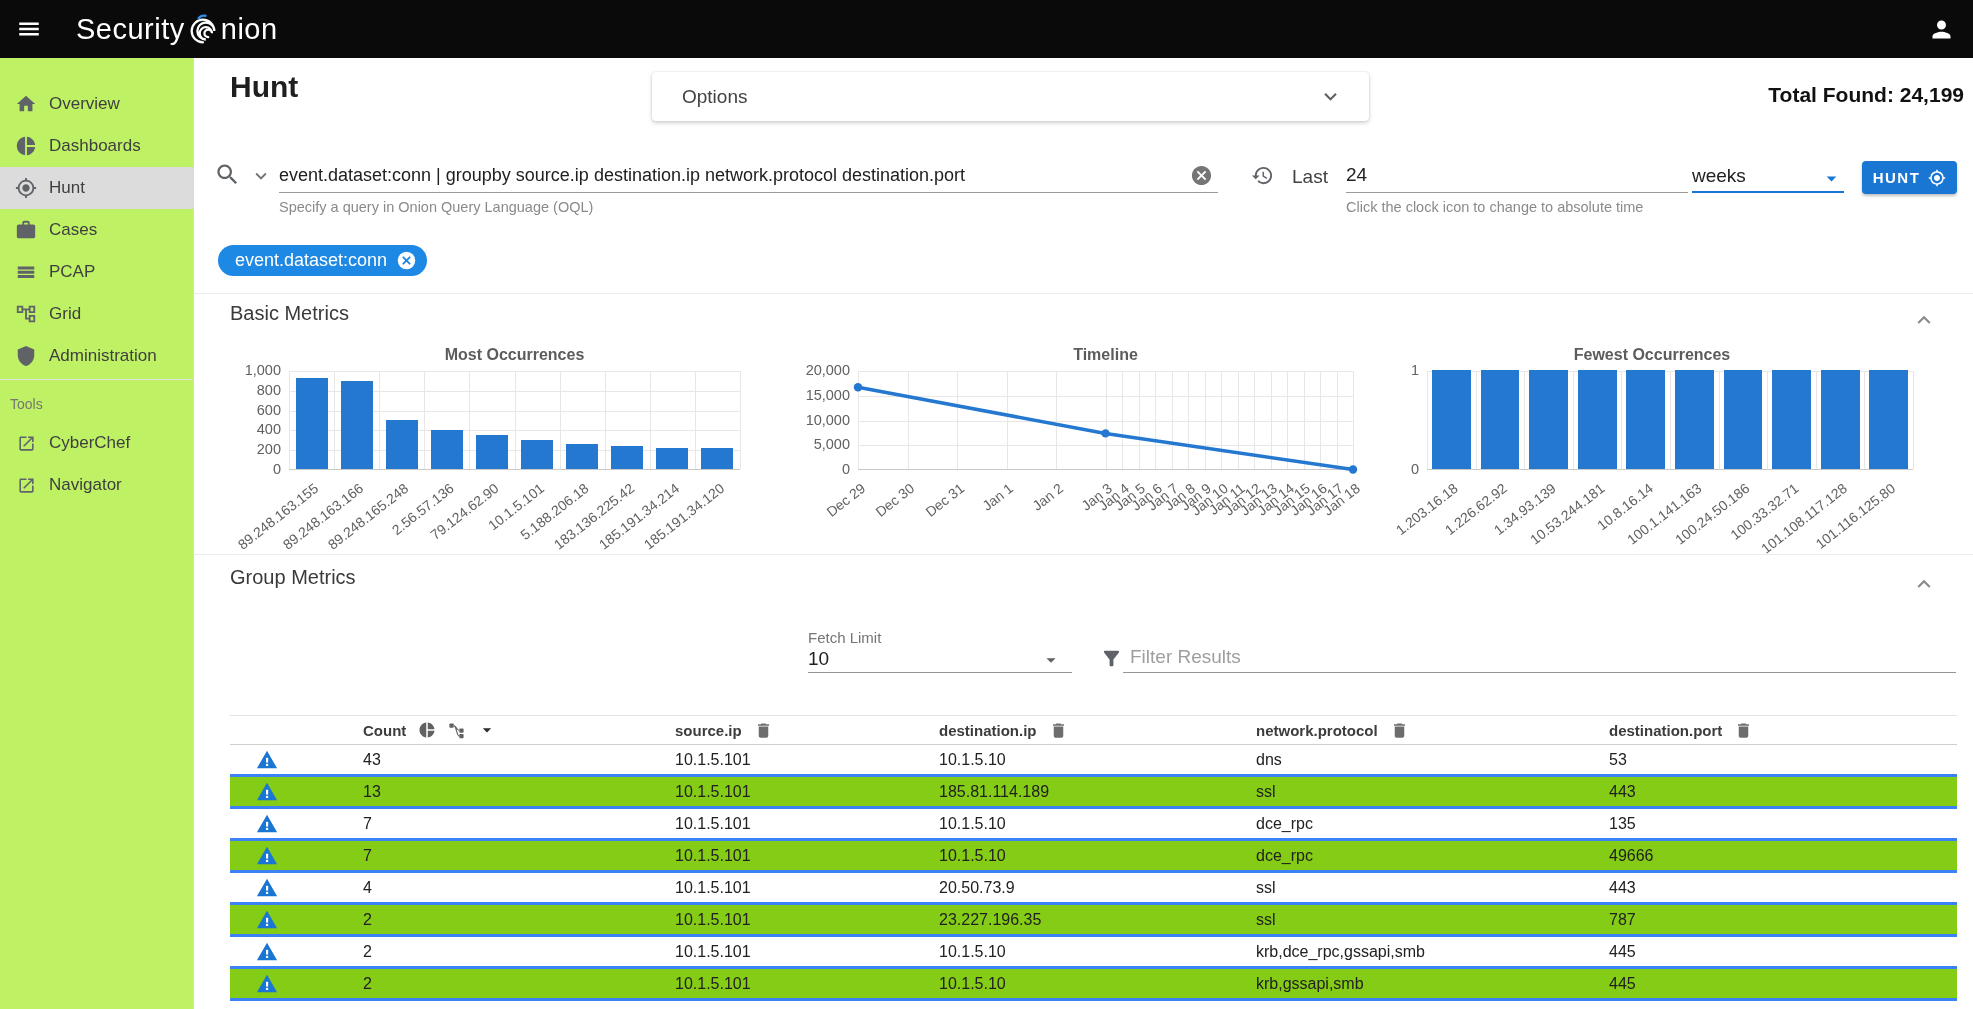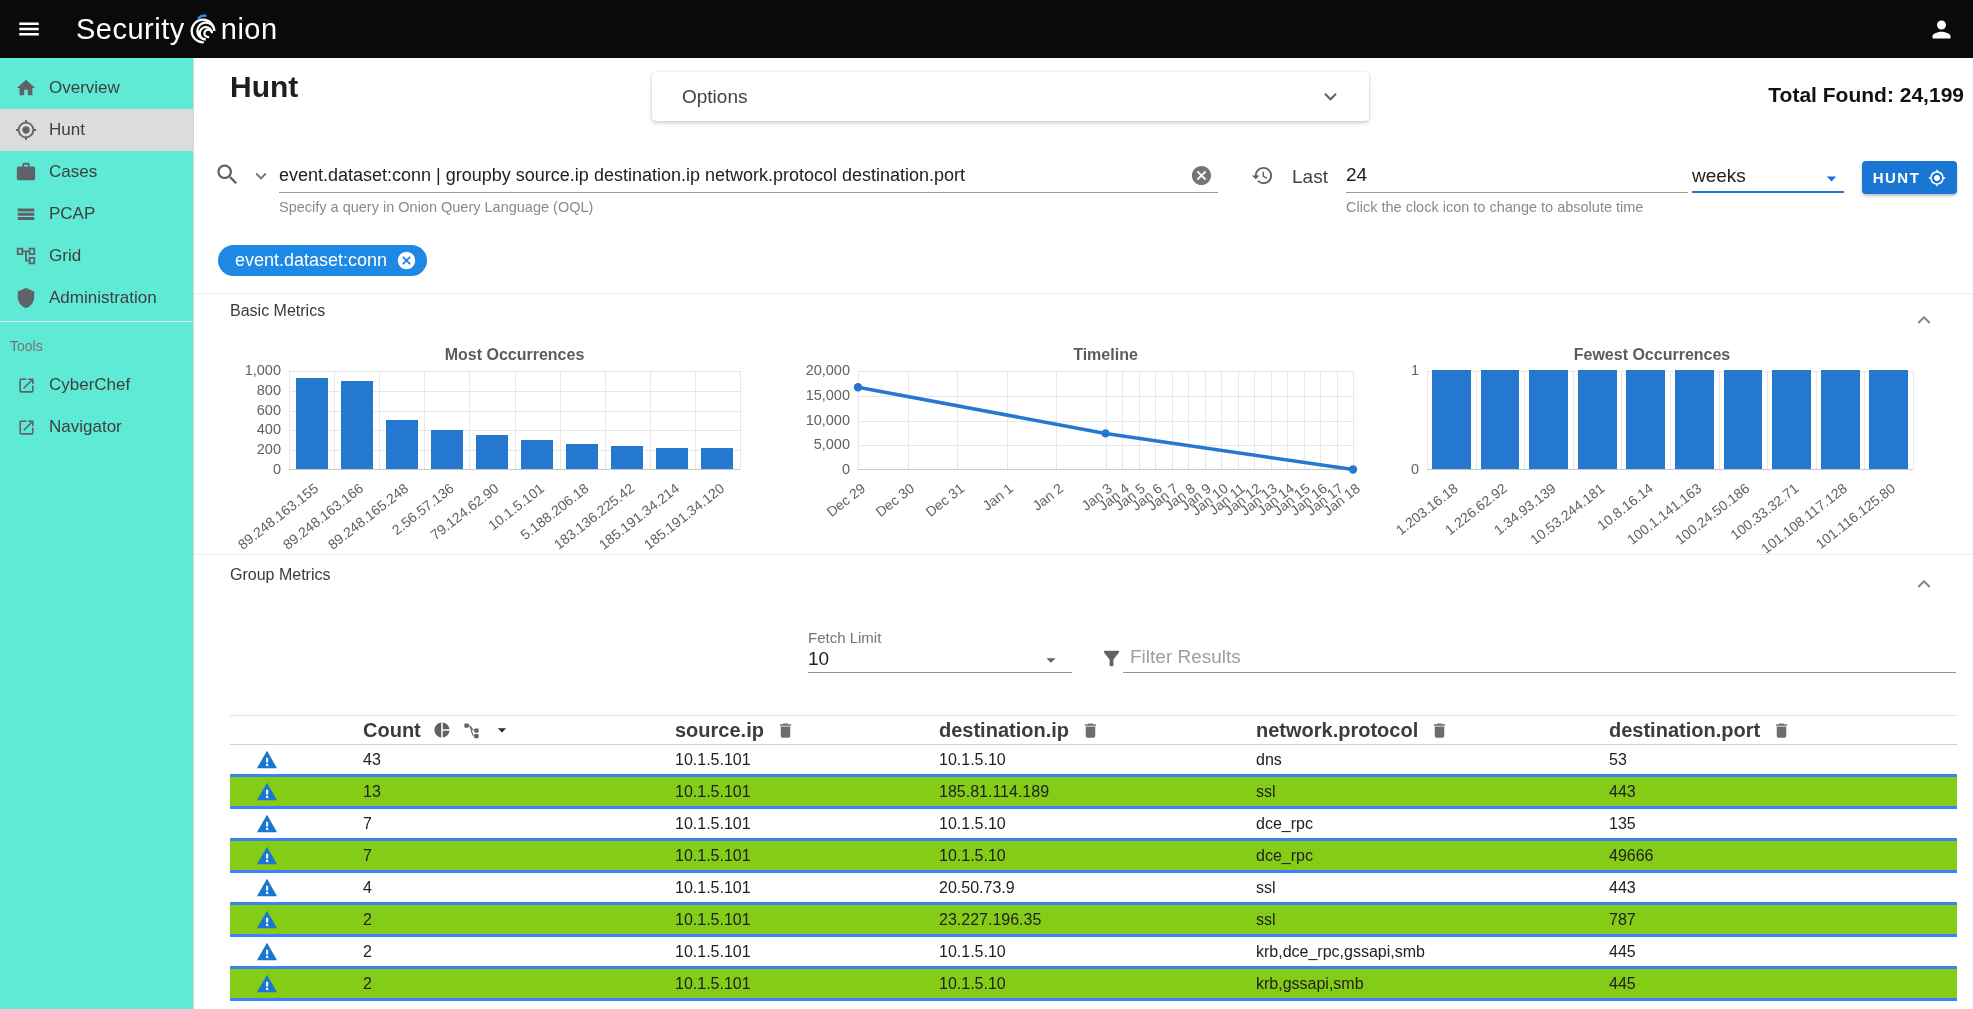--- a/index.html
+++ b/index.html
@@ -8,21 +8,21 @@
 
   
   .topbar { position:absolute; left:0; top:0; width:1973px; height:58px; background:#0a0a0a; display:flex; align-items:center; }
   .menu-btn { margin-left:16px; cursor:pointer; display:flex; }
   .logo { margin-left:34px; display:flex; align-items:center; color:#fff; font-size:29px; font-weight:500; letter-spacing:.5px; }
   .logo .glyph { margin:0 1px; display:flex; position:relative; top:2px; }
   .topbar .spacer { flex:1; }
   .user-btn { margin-right:18px; cursor:pointer; display:flex; }
 
   
-  .sidebar { position:absolute; left:0; top:58px; width:194px; height:951px; background:#5eead4; border-right:1px solid #d8d8d8; padding-top:9px; }
+  .sidebar { position:absolute; left:0; top:58px; width:194px; height:951px; background:#bef264; border-right:1px solid #d8d8d8; padding-top:25px; }
   .side-item { height:42px; display:flex; align-items:center; cursor:pointer; }
   .side-item.active { background:#dcdcdc; }
   .side-icon { width:24px; margin-left:14px; display:flex; justify-content:center; }
   .side-label { margin-left:11px; font-size:17px; color:#3f3f3f; }
   .side-divider { border-top:1px solid #e0e0e0; margin-top:2px; }
   .tools-label { margin:16px 0 8px 10px; font-size:14px; color:#757575; height:18px; }
 
   
   .main { position:absolute; left:194px; top:58px; width:1779px; height:951px; }
   .page-title { position:absolute; left:36px; top:12px; font-size:30px; font-weight:700; color:#1f1f1f; }
@@ -51,21 +51,21 @@
   .hunt-btn { position:absolute; left:1668px; top:103px; width:95px; height:33px; background:#1976d2; border:none; border-radius:4px;
               color:#fff; font-size:15px; font-weight:600; letter-spacing:1.5px; display:flex; align-items:center; justify-content:center; gap:8px;
               cursor:pointer; box-shadow:0 2px 3px rgba(0,0,0,.25); font-family:"Liberation Sans",sans-serif; }
 
   
   .chip { position:absolute; left:24px; top:187px; height:31px; border-radius:16px; background:#1e88e5; color:#fff;
           display:flex; align-items:center; padding:0 10px 0 17px; gap:9px; font-size:18px; cursor:pointer; }
 
   
   .divider { position:absolute; left:0; width:1779px; height:1px; background:#ececec; }
-  .sec-title { position:absolute; left:36px; font-size:16px; color:#3a3a3a; }
+  .sec-title { position:absolute; left:36px; font-size:20px; color:#3a3a3a; }
   .sec-chev { position:absolute; left:1717px; display:flex; cursor:pointer; }
 
   
   .chart { position:absolute; top:285px; height:255px; }
   #chart-0 { left:36px;  width:560px; }
   #chart-1 { left:586px; width:605px; }
   #chart-2 { left:1201px; width:578px; }
   .chart-title { position:absolute; top:3px; text-align:center; font-size:16px; font-weight:700; color:#5c5c5c; }
   .ylbl { position:absolute; left:0; text-align:right; font-size:14.5px; color:#616161; }
   .plot { position:absolute; top:28px; height:99px; border-bottom:1px solid #c9c9c9; }
@@ -82,21 +82,21 @@
   .fetch-line { position:absolute; left:614px; top:614px; width:264px; height:1px; background:#949494; }
   .filter-funnel { position:absolute; left:906px; top:589px; display:flex; }
   .filter-input { position:absolute; left:936px; top:586px; width:690px; height:26px; border:none; outline:none; font-size:19px; color:#212121; background:transparent; font-family:"Liberation Sans",sans-serif; }
   .filter-input::placeholder { color:#9e9e9e; }
   .filter-line { position:absolute; left:929px; top:614px; width:833px; height:1px; background:#949494; }
 
   
   .gtable { position:absolute; left:36px; top:657px; width:1727px; }
   .thead, .tr { display:grid; grid-template-columns:133px 312px 264px 317px 353px 1fr; align-items:center; }
   .thead { height:30px; border-top:1px solid #e3e3e3; border-bottom:1px solid #cfcfcf; }
-  .th { display:flex; align-items:center; font-size:20px; font-weight:700; color:#3c3c3c; }
+  .th { display:flex; align-items:center; font-size:15px; font-weight:700; color:#3c3c3c; }
   .th .hicon { margin-left:12px; display:flex; cursor:pointer; }
   .tr { height:32px; border-bottom:3px solid #3b82f6; cursor:pointer; }
   .tr.stripe { background:#84cc16; }
   .td { font-size:16px; color:#212121; }
   .td-icon { display:flex; }
   .td-icon span { margin-left:26px; display:flex; }
 </style>
 </head>
 <body>
 
@@ -128,20 +128,28 @@
 
   <div class="sidebar">
     <div>
         <div class="side-item">
      <span class="side-icon">
             <svg viewBox="0 0 24 24" width="22" height="22">
               <path d="M10 20v-6h4v6h5v-8h3L12 3 2 12h3v8z" fill="#5f6368"></path>
             </svg>
           </span>
      <span class="side-label">Overview</span>
+   </div>
+        <div class="side-item">
+     <span class="side-icon">
+            <svg viewBox="0 0 24 24" width="22" height="22">
+              <path d="M11 2v20c-5.07-.5-9-4.79-9-10s3.93-9.5 9-10zm2.03 0v8.99H22c-.47-4.74-4.24-8.52-8.97-8.99zm0 11.01V22c4.74-.47 8.5-4.25 8.97-8.99h-8.97z" fill="#5f6368"></path>
+            </svg>
+          </span>
+     <span class="side-label">Dashboards</span>
    </div>
         <div class="side-item active">
      <span class="side-icon">
             <svg viewBox="0 0 24 24" width="22" height="22">
               <path d="M12 8c-2.21 0-4 1.79-4 4s1.79 4 4 4 4-1.79 4-4-1.79-4-4-4zm8.94 3A8.994 8.994 0 0 0 13 3.06V1h-2v2.06A8.994 8.994 0 0 0 3.06 11H1v2h2.06A8.994 8.994 0 0 0 11 20.94V23h2v-2.06A8.994 8.994 0 0 0 20.94 13H23v-2h-2.06zM12 19c-3.87 0-7-3.13-7-7s3.13-7 7-7 7 3.13 7 7-3.13 7-7 7z" fill="#5f6368"></path>
             </svg>
           </span>
      <span class="side-label">Hunt</span>
    </div>
         <div class="side-item">

